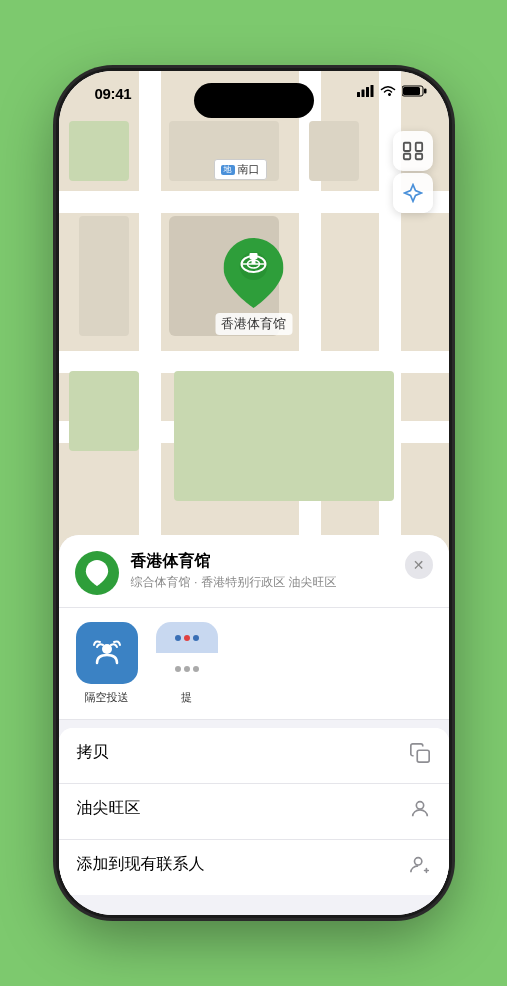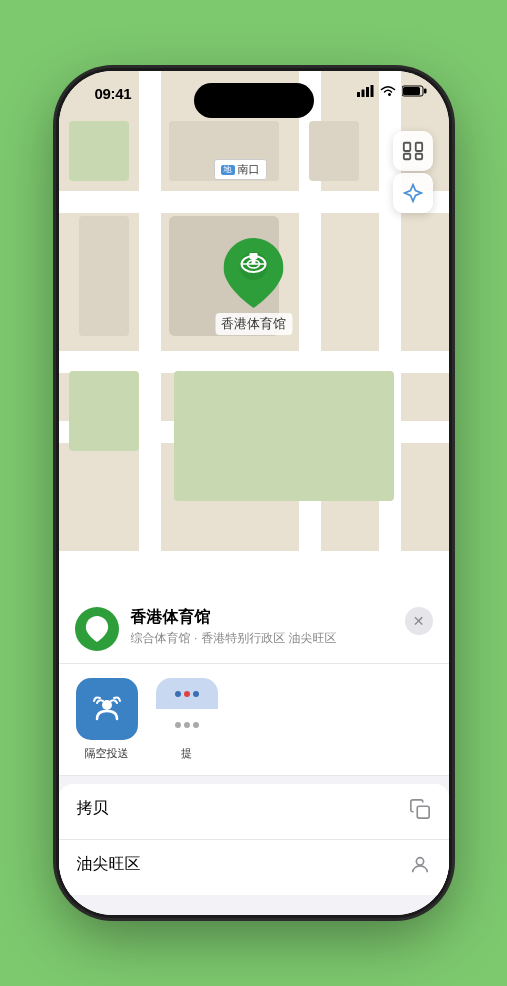--- a/index.html
+++ b/index.html
@@ -466,19 +466,31 @@
       <div class="action-item">
         <span class="action-item-label">油尖旺区</span>
         <span class="action-item-icon">
           <svg width="22" height="22" viewBox="0 0 24 24" fill="none" stroke="#8e8e93" stroke-width="1.8">
             <circle cx="12" cy="8" r="4"></circle>
             <path d="M4 20c0-4 3.6-7 8-7s8 3 8 7"></path>
           </svg>
         </span>
       </div>
 
+      <div class="action-item">
+        <span class="action-item-label">添加到现有联系人</span>
+        <span class="action-item-icon">
+          <svg width="22" height="22" viewBox="0 0 24 24" fill="none" stroke="#8e8e93" stroke-width="1.8">
+            <circle cx="10" cy="8" r="4"></circle>
+            <path d="M2 20c0-4 3.6-7 8-7"></path>
+            <circle cx="19" cy="18" r="0" fill="none"></circle>
+            <line x1="17" y1="18" x2="21" y2="18" stroke="#8e8e93" stroke-width="1.8" stroke-linecap="round"></line>
+            <line x1="19" y1="16" x2="19" y2="20" stroke="#8e8e93" stroke-width="1.8" stroke-linecap="round"></line>
+          </svg>
+        </span>
+      </div>
 
 
     </div>
   </div>
 
   <div class="home-indicator"></div>
 </div>
 
 </body></html>

